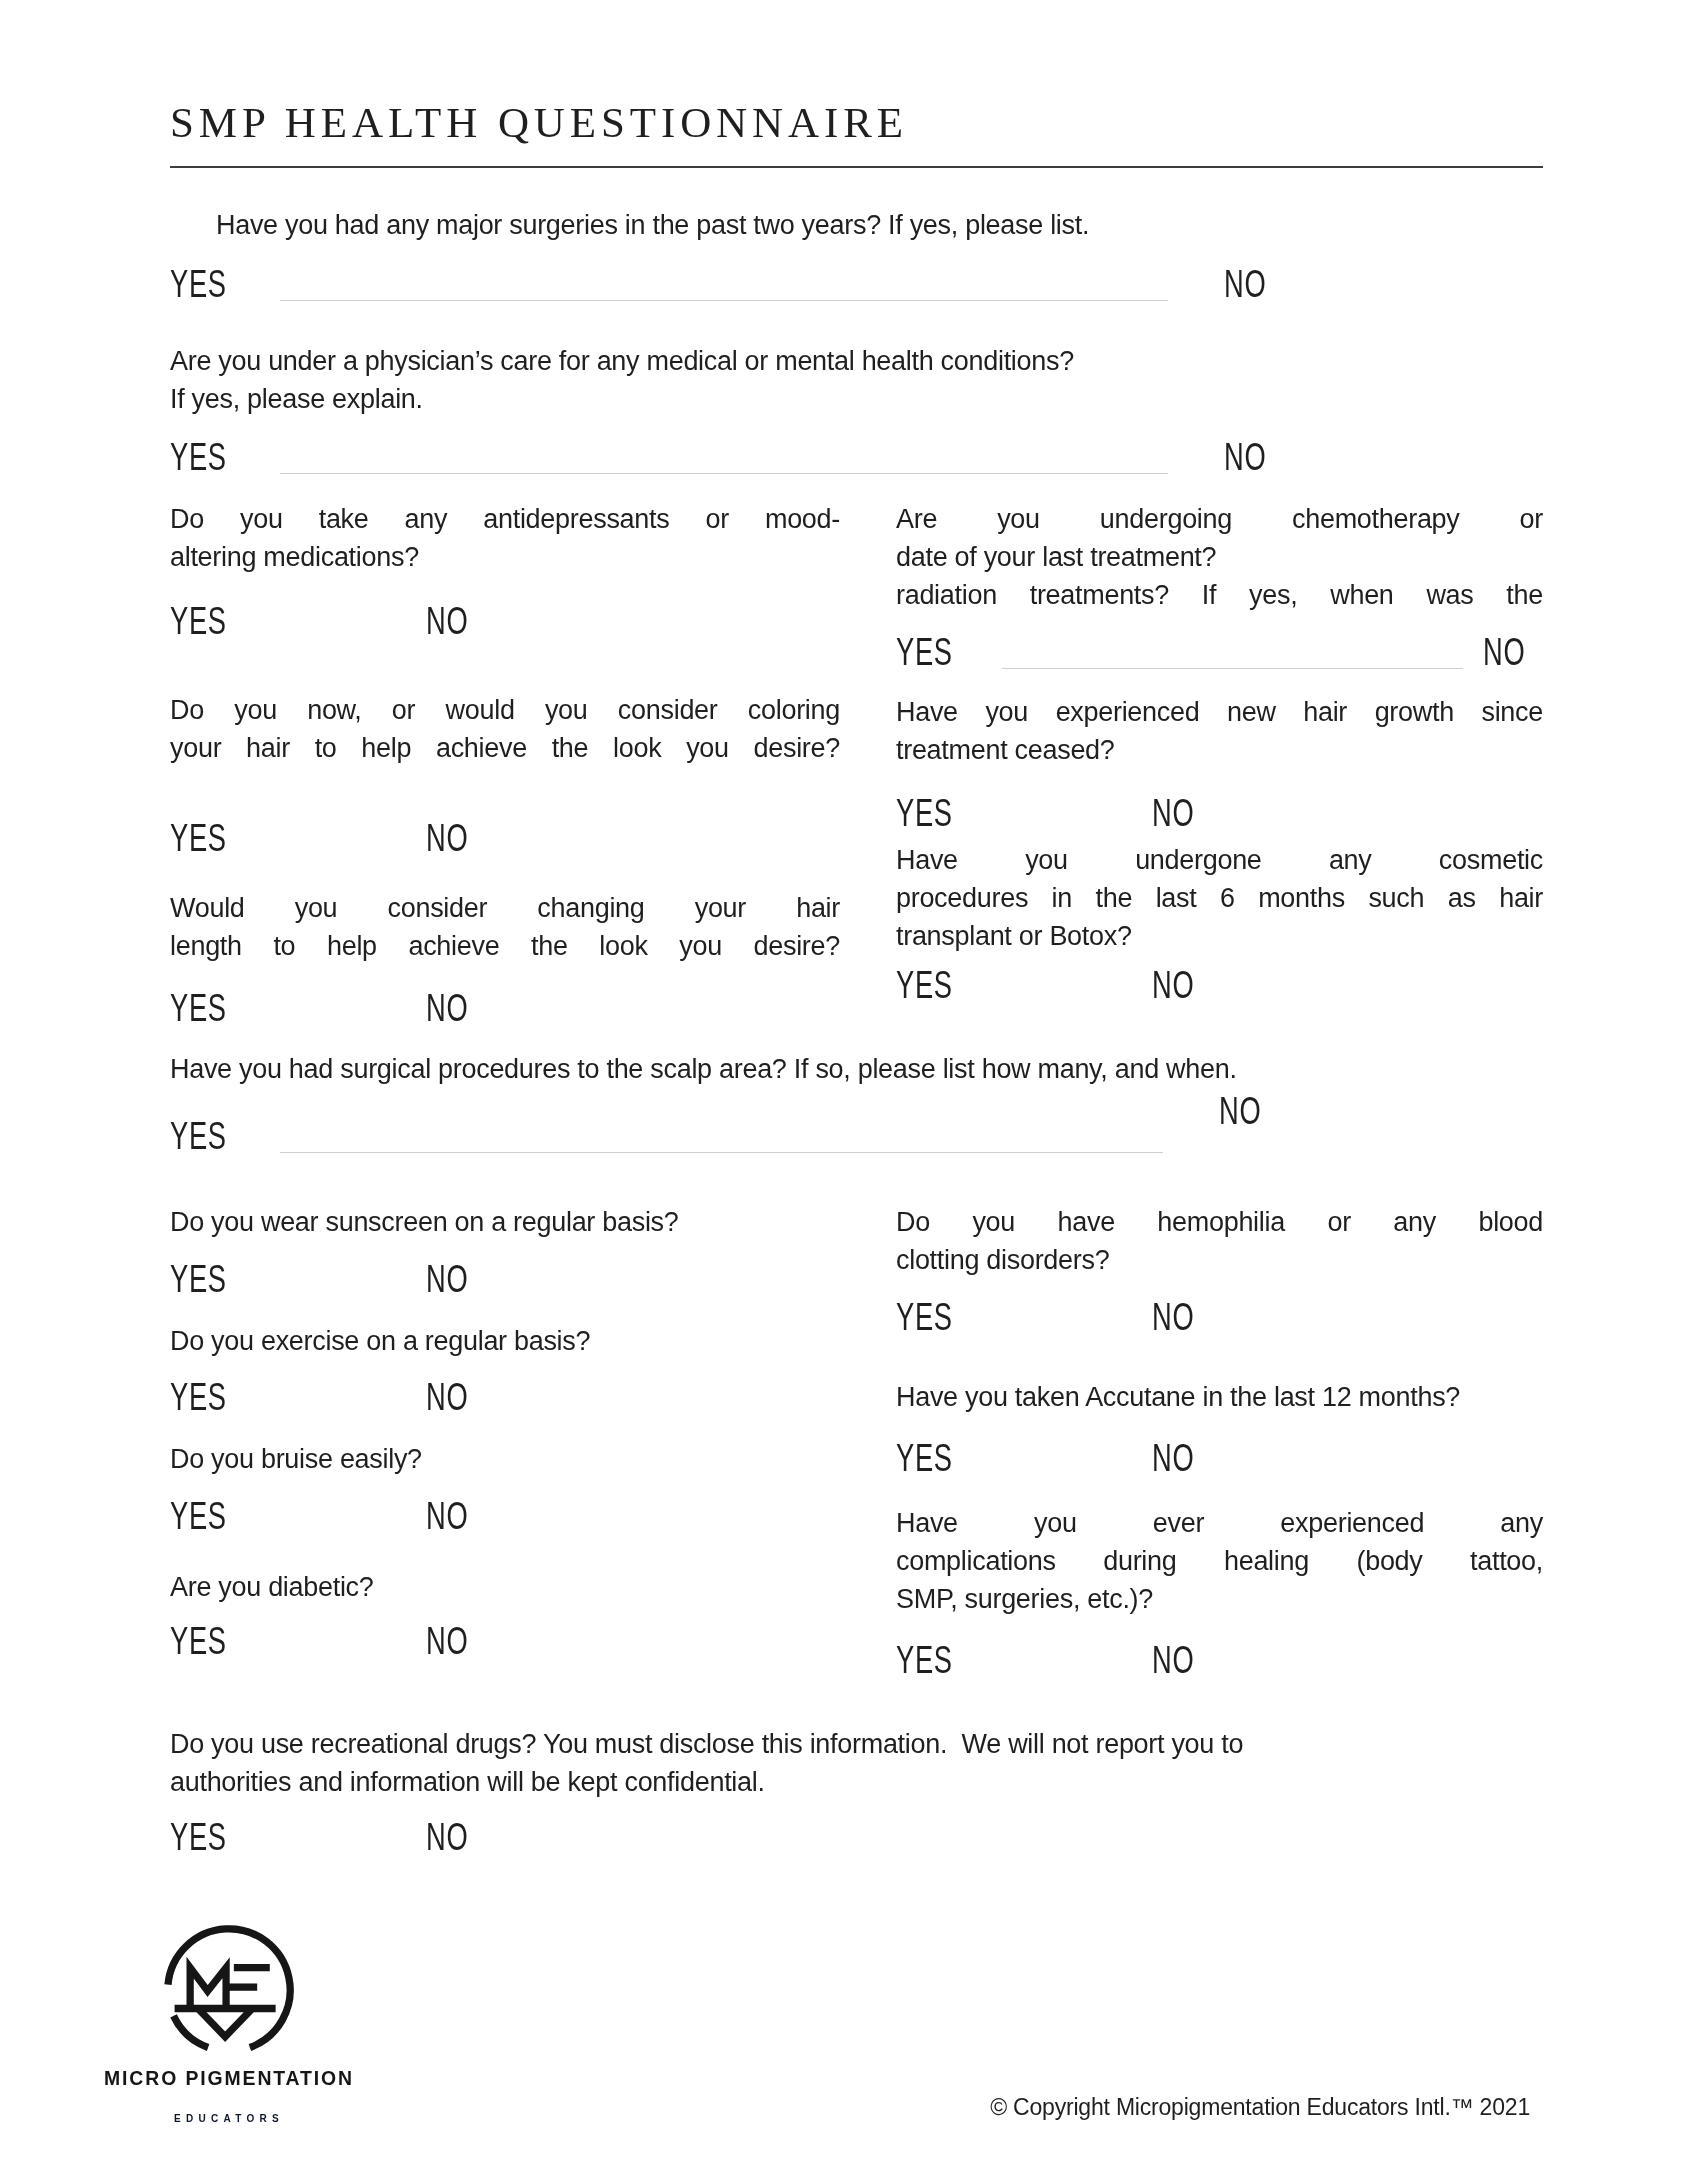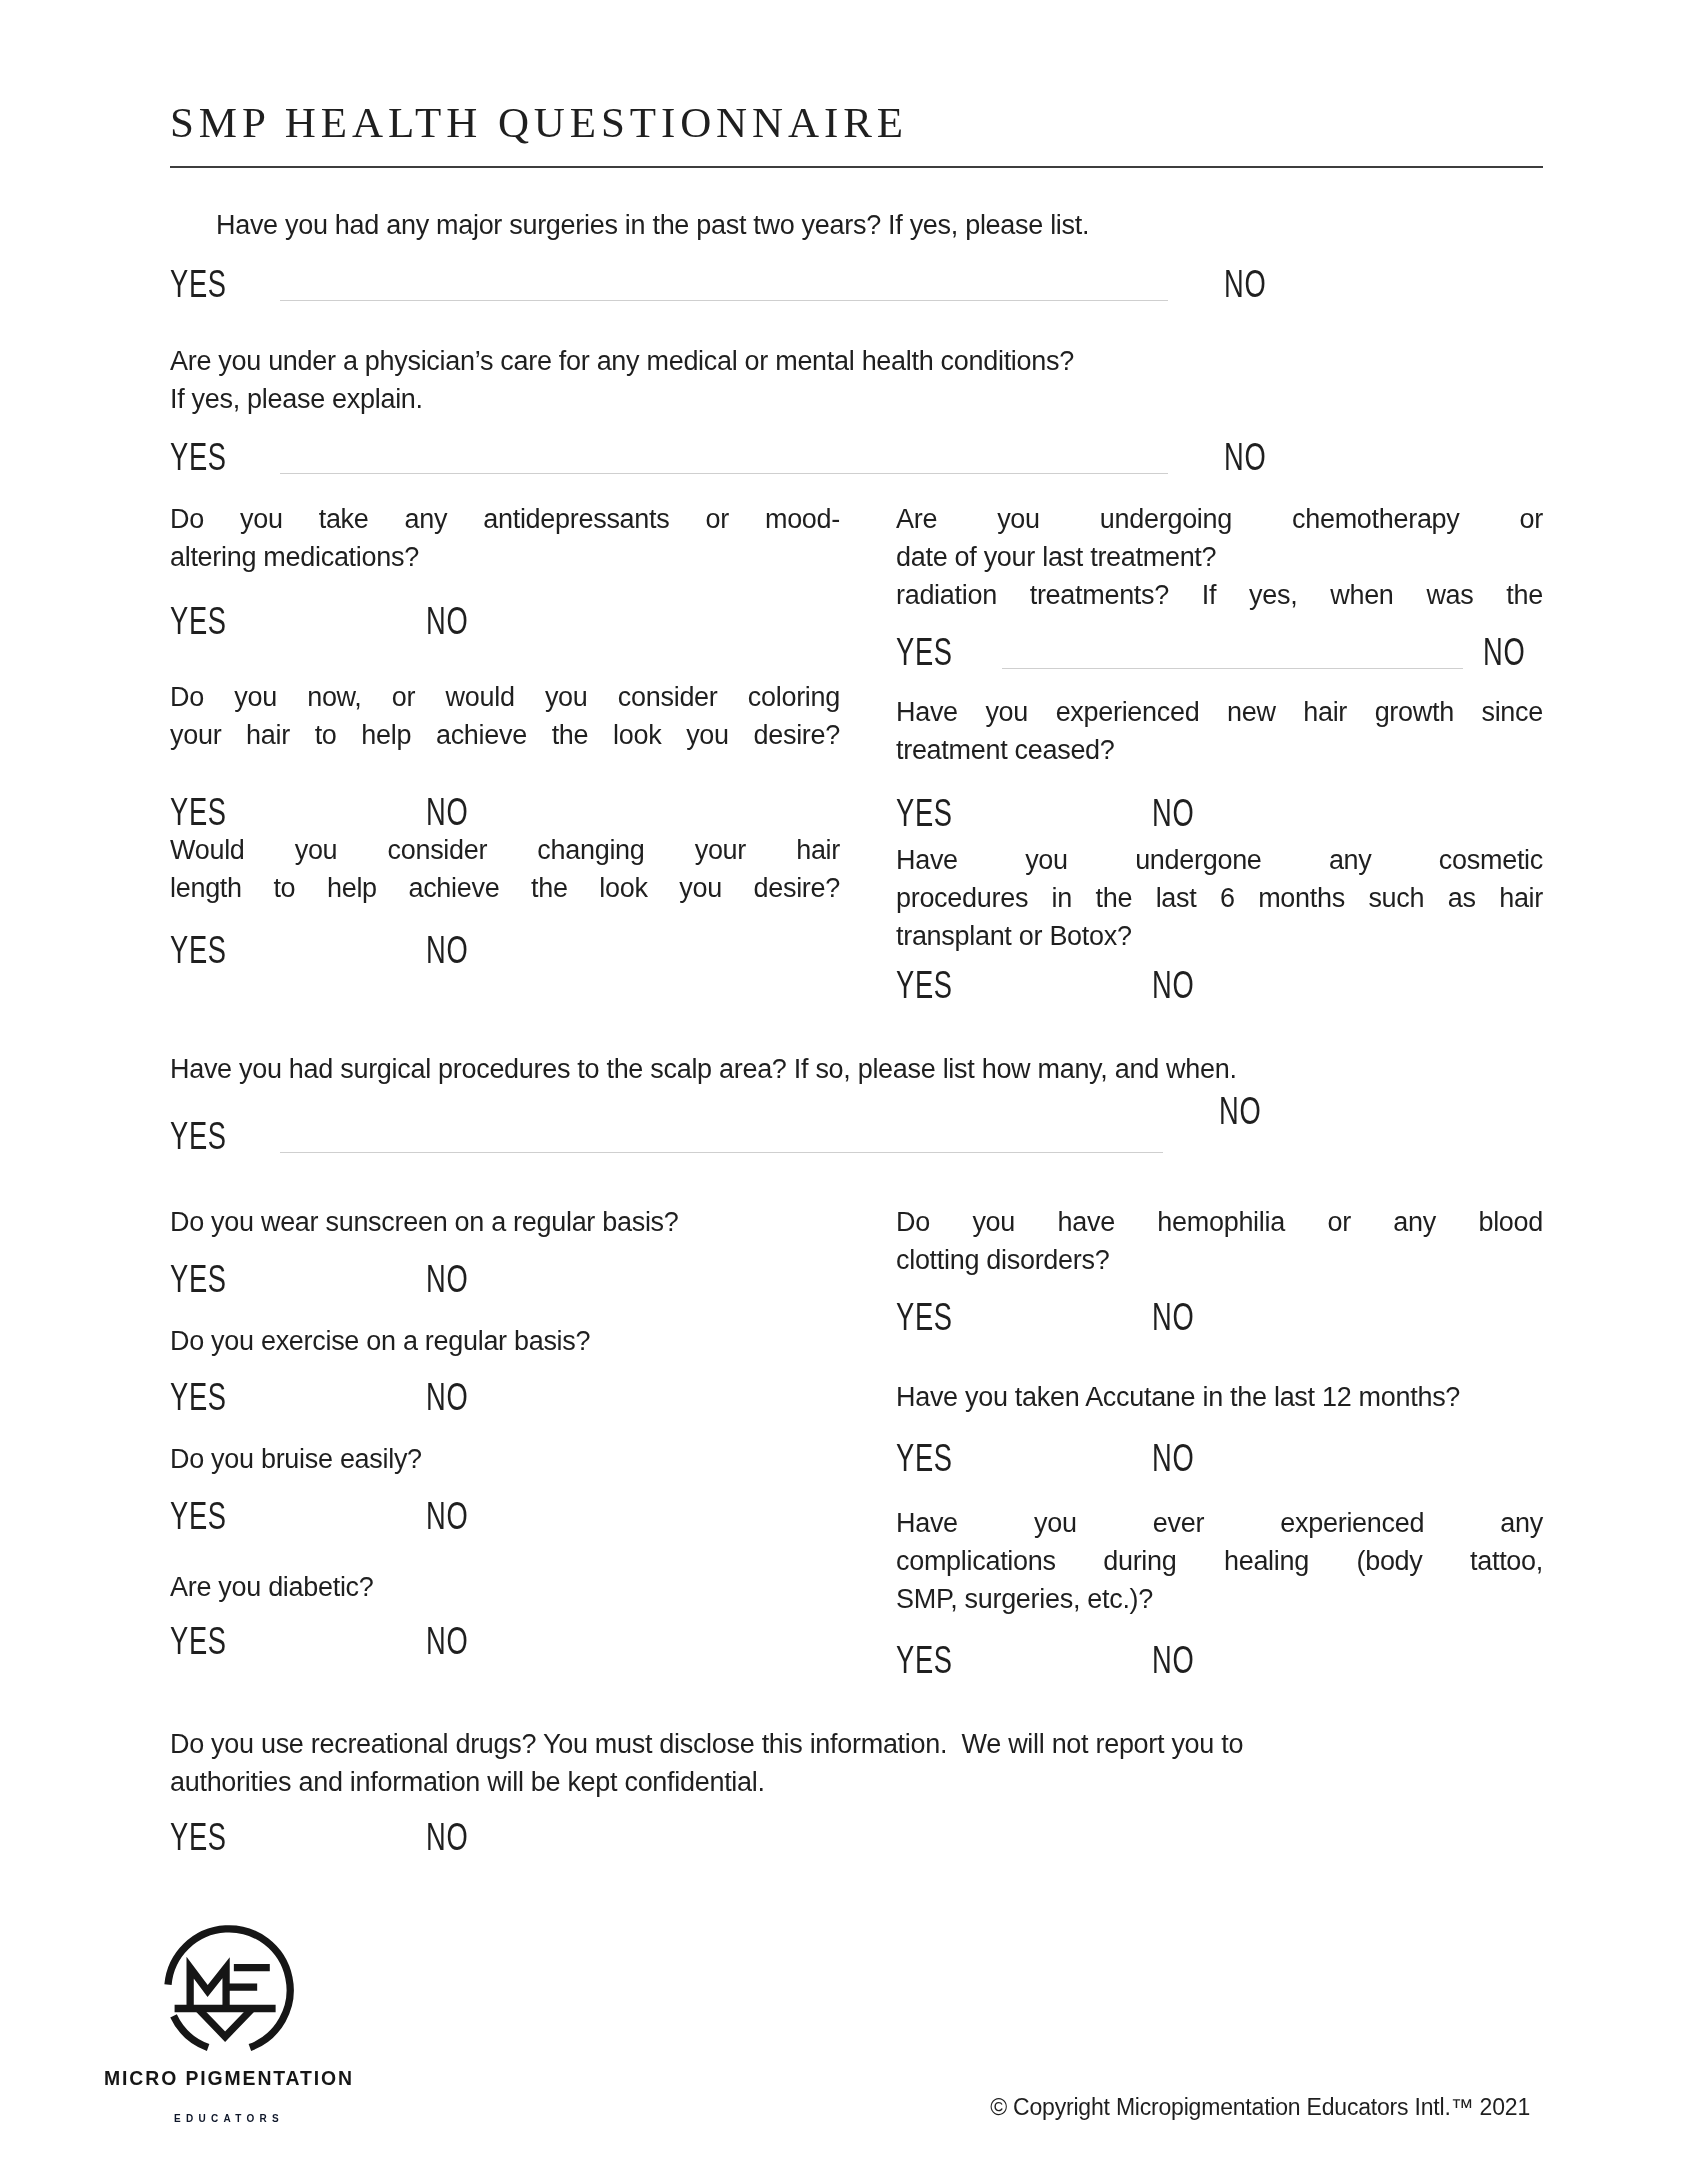--- a/index.html
+++ b/index.html
@@ -29,21 +29,21 @@
   .yes-slot { width:256px; }
 
   .fill-row { display:flex; align-items:flex-end; height:37px; }
   .fill-row .yn { line-height:35px; transform-origin:left bottom; }
   .blank { height:5.8px; border-bottom:1.9px solid #cfcfcf; }
   .blank.full { width:888px; margin-left:29px; }
   .fill-row .no-gap { margin-left:56px; }
   .blank.colspan { flex:1; margin-left:25px; margin-right:19.4px; }
   .raised { transform:translateY(-25px) scaleX(0.70); }
 
-  .mt26{margin-top:25px}.mt36{margin-top:38px}.mt33{}.mt24{margin-top:23px}
+  .mt26{margin-top:25px}.mt36{margin-top:51px}.mt33{margin-top:32px}.mt24{margin-top:23px}
   .mt18{margin-top:17.5px}.mt25{margin-top:24px}.mt10{margin-top:9.7px}.mt34{margin-top:33px}
   .mt16{margin-top:15.5px}.mt19{margin-top:18.4px}.mt43{margin-top:42px}.mt23{margin-top:22px}
   .mt28{margin-top:27px}
 
   .footer-logo { position:absolute; left:97px; top:1923px; width:264px; text-align:center; }
   .footer-logo svg { display:block; margin:0 auto; }
   .brand-name { margin-top:7.8px; font-size:19.4px; font-weight:700; letter-spacing:1.9px; white-space:nowrap; color:#161616;text-align:center; }
   .brand-sub  { margin-top:23px; font-size:10px; font-weight:700; letter-spacing:5.3px; color:#0f172a; }
   .copyright { position:absolute; right:157px; top:2094px; font-size:23px; letter-spacing:-0.2px; }
 </style>

